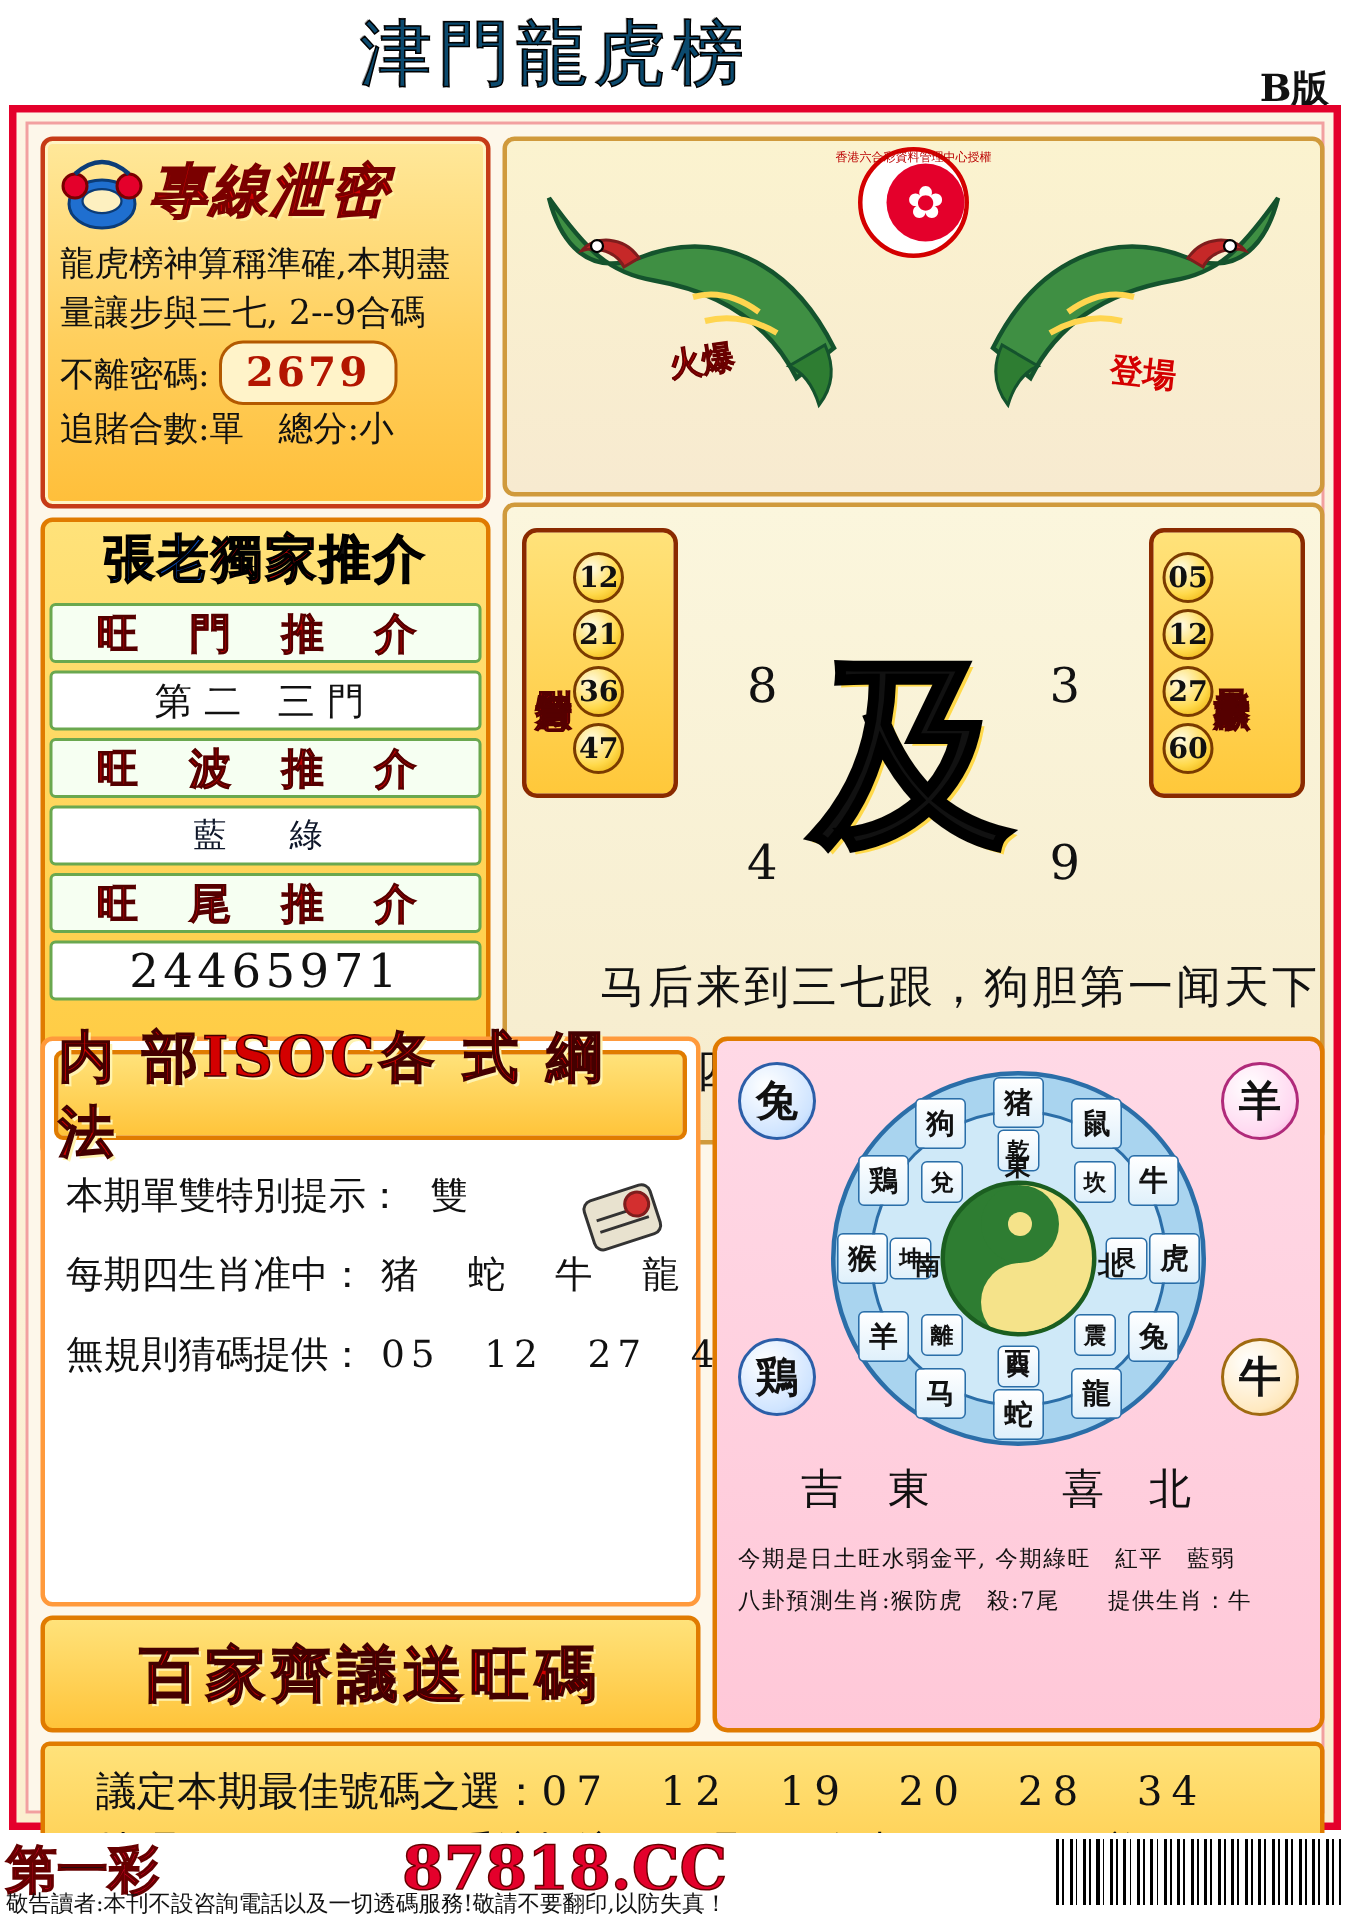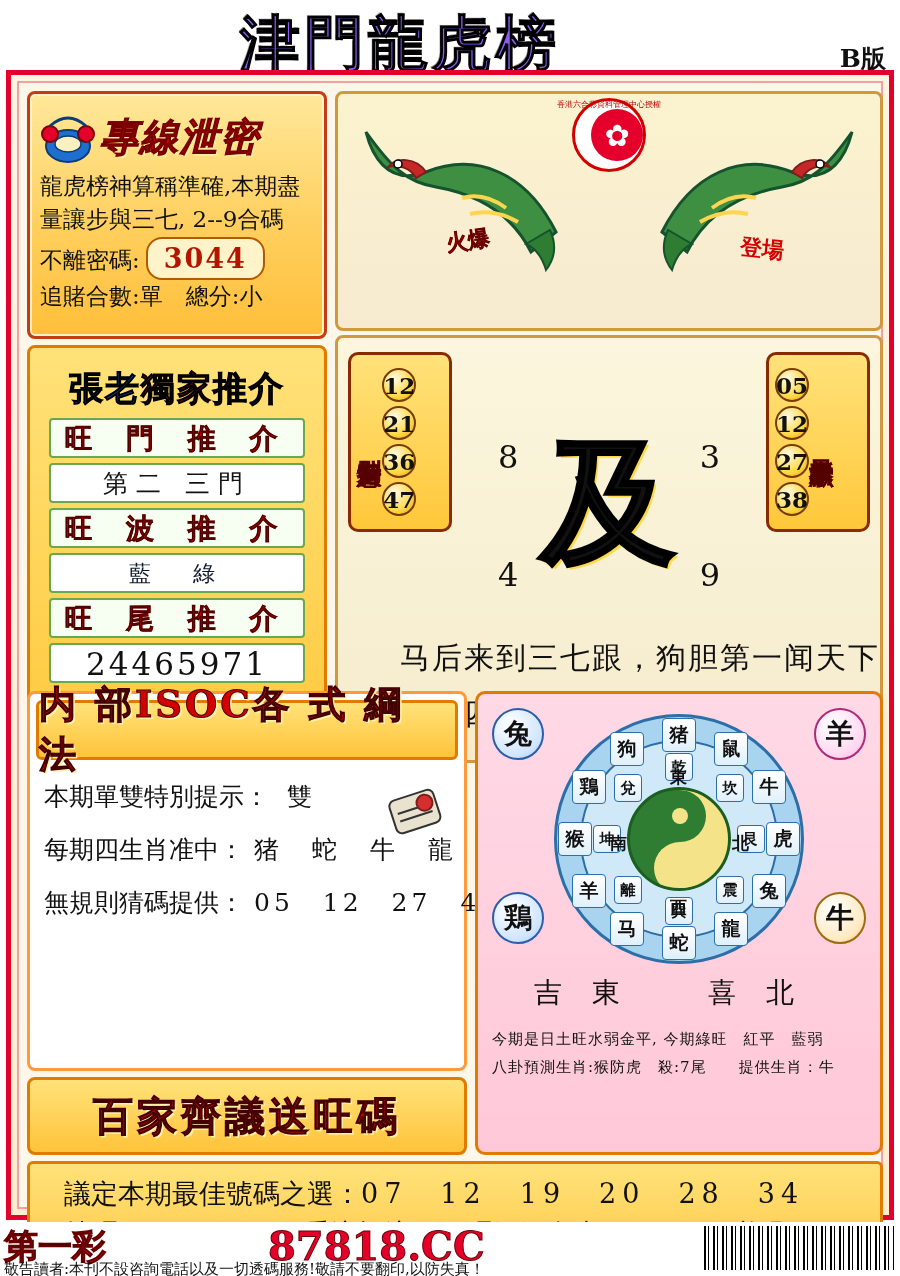--- a/index.html
+++ b/index.html
@@ -10,22 +10,22 @@
     position: relative;
     overflow: hidden;
   }
   
   .masthead {
     position: absolute; top: 0; left: 0; width: 900px; height: 72px;
   }
   .masthead-title {
     position: absolute; left: 240px; top: 4px;
     font-family: "DejaVu Serif", "Liberation Serif", serif;
-    font-weight: bold; font-size: 60px; letter-spacing: 4px;
-    color: #8b5cf6; 
+    font-weight: normal; font-size: 48px; letter-spacing: 4px;
+    color: #0c4a6e; 
     text-shadow: 2px 2px 0 #fff, -1px -1px 0 #999;
     -webkit-text-stroke: 1px #000;
   }
   .masthead-edition {
     position: absolute; right: 14px; top: 42px;
     font-size: 25px; font-weight: bold; color: #111;
     font-family: "DejaVu Serif", "Liberation Serif", serif;
   }
 
   
@@ -45,21 +45,21 @@
 
   
   .panel { position: absolute; border-radius: 8px; }
 
   
   #p-hotline {
     left: 8px; top: 8px; width: 300px; height: 248px;
     background: linear-gradient(180deg,#ffe89a 0%, #ffcf5d 55%, #ffbf3a 100%);
     border: 3px solid #c63b17;
     box-shadow: inset 0 0 0 2px #fff3c4;
-    padding: 16px 8px;
+    padding: 6px 8px;
   }
   .hotline-head { height: 60px; position: relative; }
   .phone-icon {
     position: absolute; left: 2px; top: 2px; width: 56px; height: 52px;
   }
   .hotline-title {
     position: absolute; left: 62px; top: 2px;
     font-family: "DejaVu Serif","Liberation Serif",serif;
     font-size: 38px; font-weight: bold; font-style: italic;
     color: #d40000; -webkit-text-stroke: 1px #7a0000;
@@ -77,21 +77,21 @@
     padding: 0 16px; font-size: 27px; color: #b31500; font-weight: bold;
     margin-left: 6px; letter-spacing: 2px;
     font-family: "DejaVu Serif","Liberation Serif",serif;
   }
 
   
   #p-zhanglao {
     left: 8px; top: 262px; width: 300px; height: 428px;
     background: linear-gradient(180deg,#ffe27a,#ffc83a);
     border: 3px solid #e07b00;
-    padding: 16px;
+    padding: 0;
   }
   .zl-title {
     text-align: center; font-size: 34px; font-weight: bold;
     font-family: "DejaVu Serif","Liberation Serif",serif;
     letter-spacing: 2px; margin: 2px 0 6px;
     -webkit-text-stroke: 1px #000;
   }
   .zl-title .c1 { color: #0a52c4; }
   .zl-title .c2 { color: #d40000; }
   .zl-title .c3 { color: #111; }
@@ -189,21 +189,21 @@
     font-size: 24px; font-weight: bold; color: #d40000;
     -webkit-text-stroke: 0.6px #500;
     writing-mode: vertical-rl; text-orientation: upright;
     line-height: 1.05; letter-spacing: 1px;
   }
   .col-balls { display: flex; flex-direction: column; gap: 4px; }
   .ball {
     width: 34px; height: 34px; border-radius: 50%;
     background: radial-gradient(circle at 35% 30%, #fffbe6, #ffd94a 60%, #e8a800);
     border: 2px solid #7a3b00;
-    color: #111; font-size: 23px; font-weight: bold;
+    color: #111; font-size: 19px; font-weight: bold;
     display: flex; align-items: center; justify-content: center;
     font-family: "DejaVu Serif","Liberation Serif",serif;
   }
   .corner-num {
     position: absolute; font-size: 32px; color: #111; font-weight: 500;
     font-family: "DejaVu Serif","Liberation Serif",serif;
   }
   #cn-tl { left: 160px; top: 100px; }
   #cn-tr { right: 160px; top: 100px; }
   #cn-bl { left: 160px; top: 218px; }
@@ -399,21 +399,21 @@
         <ellipse cx="28" cy="32" rx="13" ry="8" fill="#fdf0c0" stroke="#0b3c78" stroke-width="1.5"></ellipse>
         <circle cx="10" cy="22" r="8" fill="#e4002b" stroke="#7a0000" stroke-width="2"></circle>
         <circle cx="46" cy="22" r="8" fill="#e4002b" stroke="#7a0000" stroke-width="2"></circle>
         <path d="M10 14 Q28 -2 46 14" stroke="#0b3c78" stroke-width="3" fill="none"></path>
       </svg>
       <div class="hotline-title">專線泄密</div>
     </div>
     <div class="hotline-line">龍虎榜神算稱準確,本期盡</div>
     <div class="hotline-line">量讓步與三七, 2--9合碼</div>
     <div class="hotline-line">
-      <span>不離密碼:</span><span class="code-pill">3044</span>
+      <span>不離密碼:</span><span class="code-pill">2679</span>
     </div>
     <div class="hotline-line">追賭合數:單　總分:小</div>
   </div>
 
   <div class="panel" id="p-zhanglao">
     <div class="zl-title">
       <span class="c1">張老</span><span class="c2">獨家</span><span class="c3">推介</span>
     </div>
     <div class="zl-row"><span class="zl-big">旺 門 推 介</span></div>
     <div class="zl-row alt"><span class="zl-mid">第二 三門</span></div>
@@ -455,21 +455,21 @@
         <div class="ball">36</div>
         <div class="ball">47</div>
       </div>
     </div>
 
     <div class="side-col" id="col-right">
       <div class="col-balls">
         <div class="ball">05</div>
         <div class="ball">12</div>
         <div class="ball">27</div>
-        <div class="ball">38</div>
+        <div class="ball">60</div>
       </div>
       <div class="col-label">最新奉獻</div>
     </div>
 
     <div class="corner-num" id="cn-tl">8</div>
     <div class="corner-num" id="cn-tr">3</div>
     <div class="corner-num" id="cn-bl">4</div>
     <div class="corner-num" id="cn-br">9</div>
 
     <div class="big-char">及</div>

